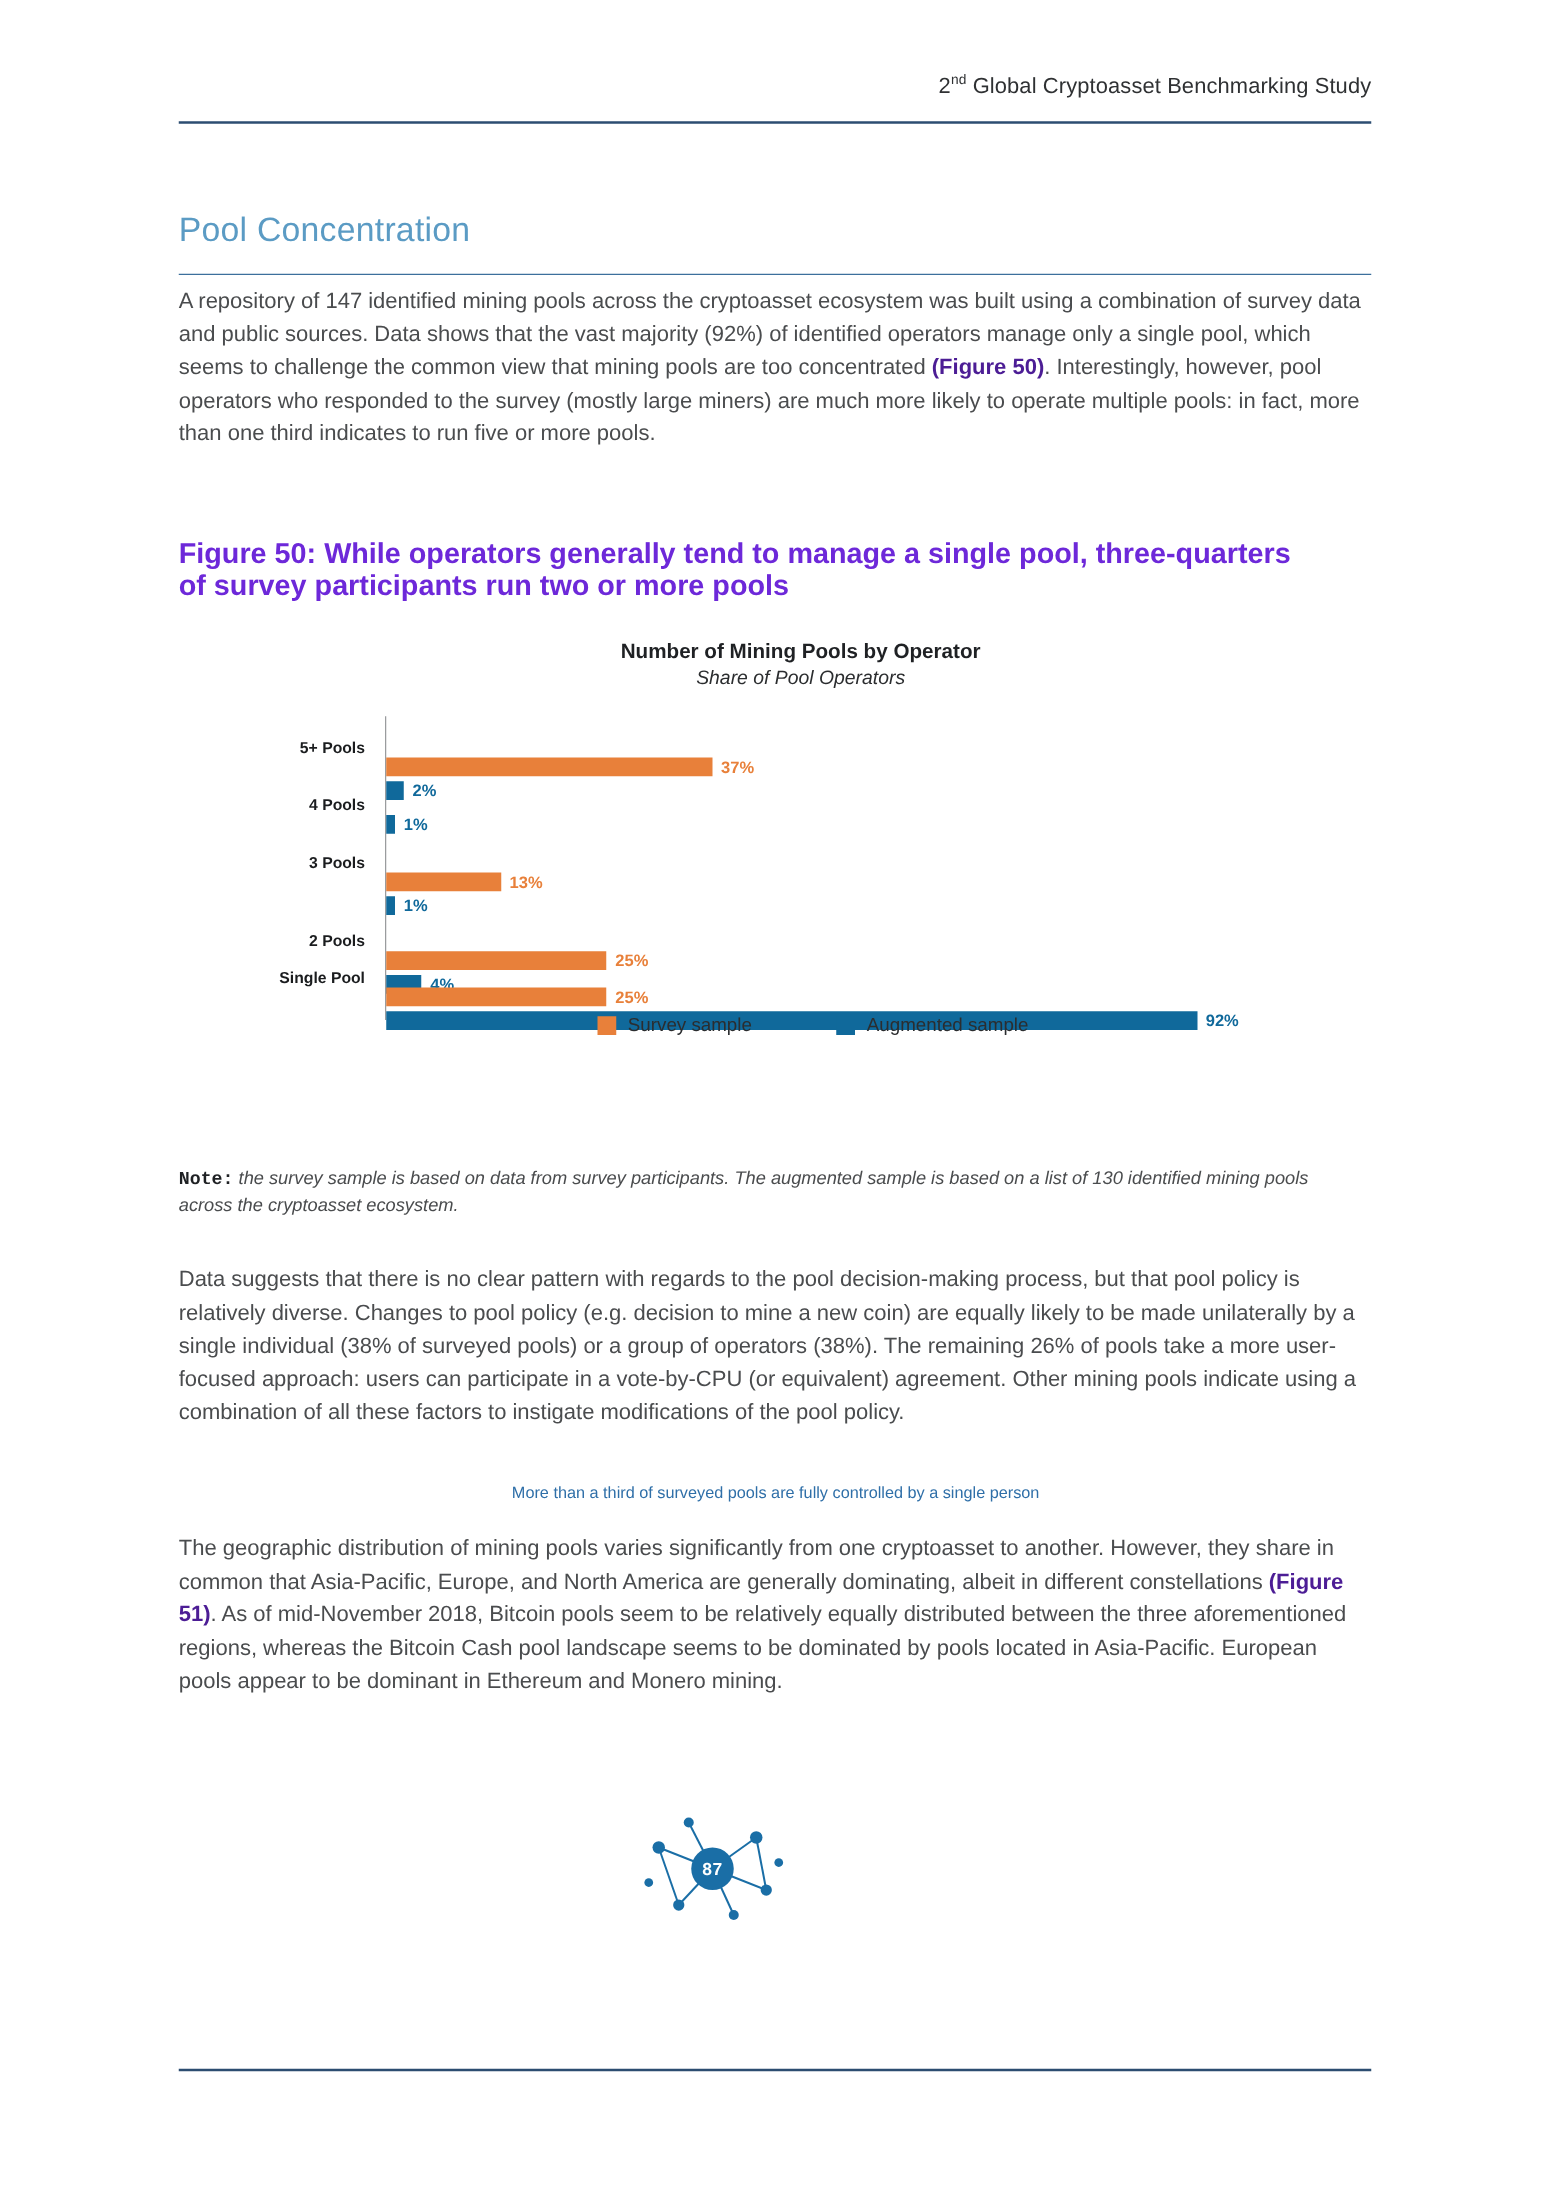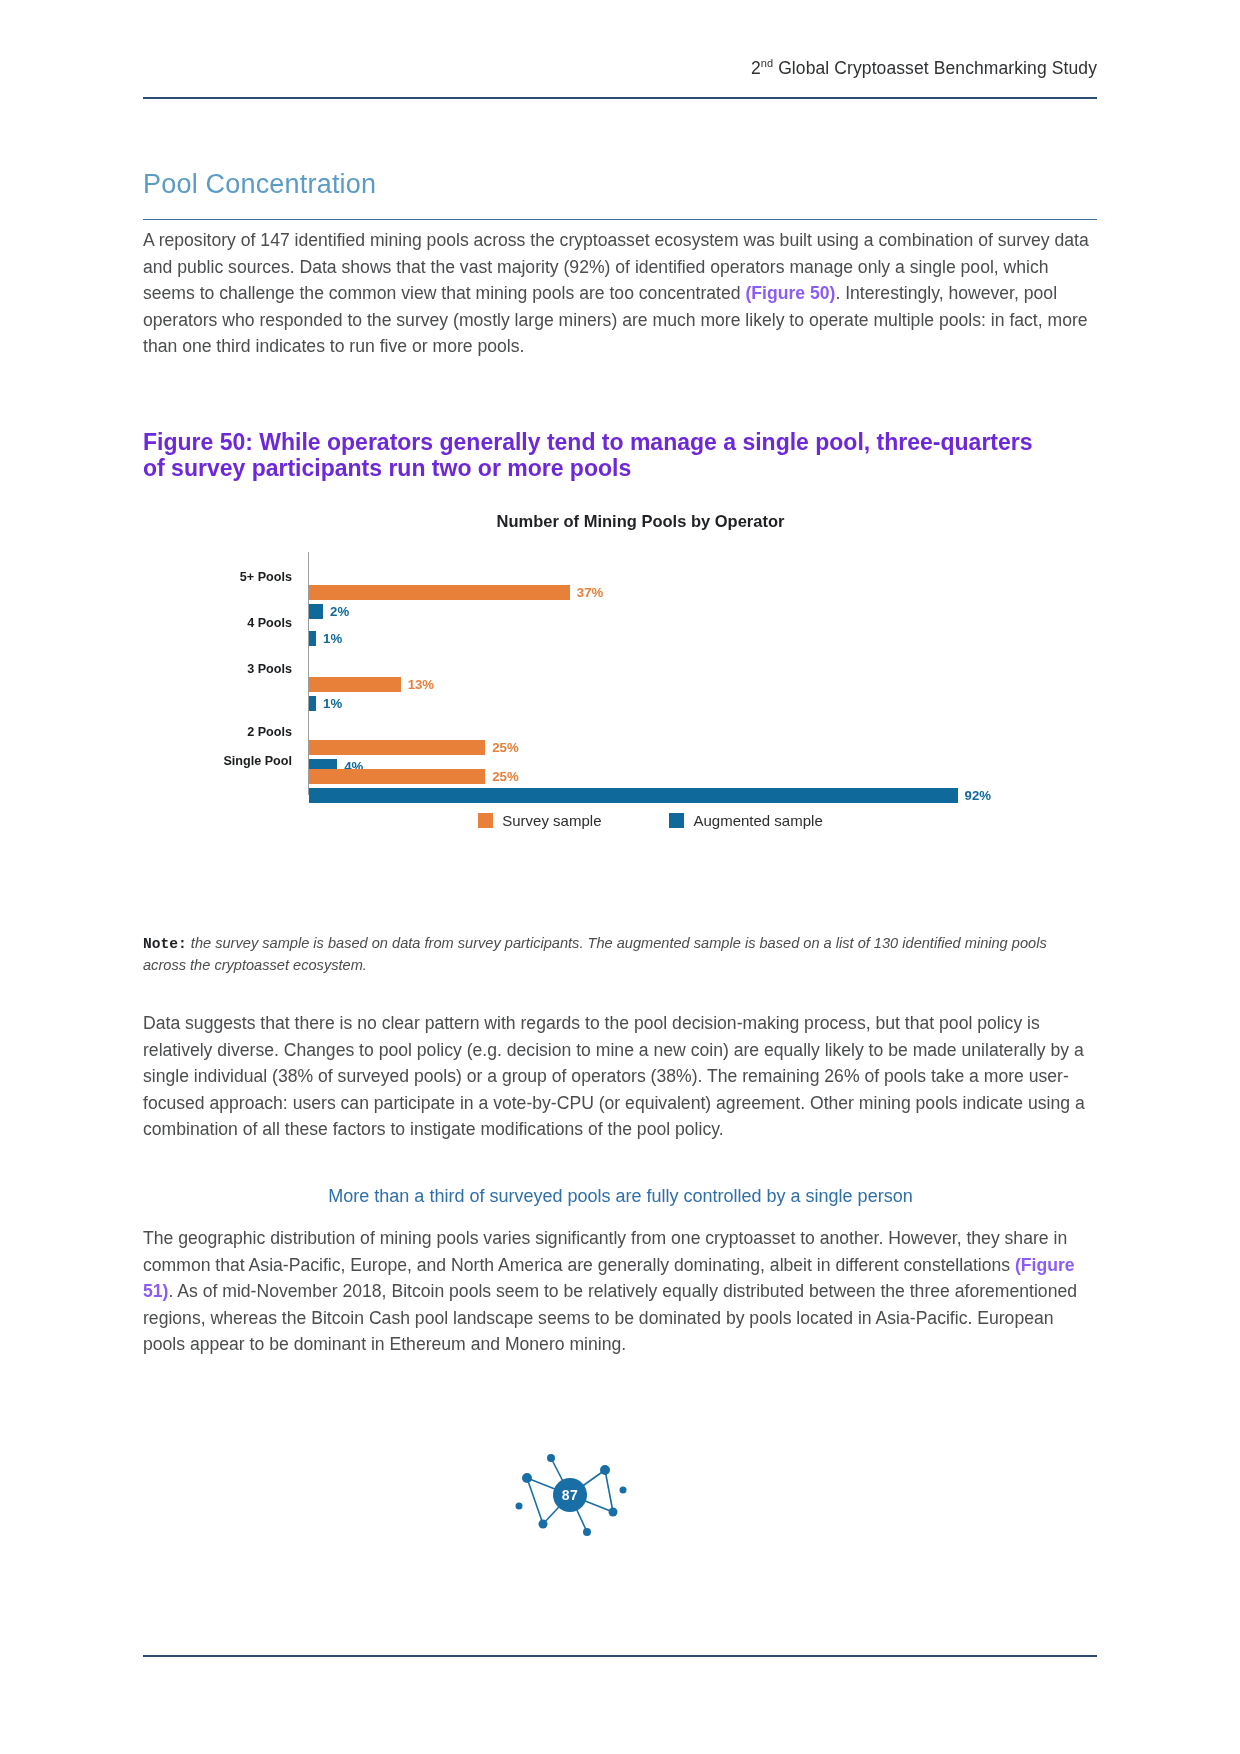--- a/index.html
+++ b/index.html
@@ -66,21 +66,21 @@
   .para {
     position: absolute;
     left: 143px;
     width: 955px;
     font-size: 17.6px;
     line-height: 26.6px;
     color: #4a4c4e;
     text-align: left;
   }
   .para .figref {
-    color: #8b5cf6;
+    color: #4c1d95;
     font-weight: bold;
   }
   #para-intro { top: 227px; }
   #para-policy { top: 1010px; }
   #para-geo { top: 1225px; }
 
   
   .figure-caption {
     position: absolute;
     left: 143px;
@@ -216,21 +216,21 @@
     font-family: Liberation Mono, monospace;
   }
 
   
   .pullquote {
     position: absolute;
     left: 143px;
     top: 1186px;
     width: 955px;
     text-align: center;
-    font-size: 18px;
+    font-size: 13px;
     color: #2f6fa8;
   }
 
   
   .footer-rule {
     position: absolute;
     left: 143px;
     top: 1655px;
     width: 954px;
     height: 1.6px;
@@ -270,20 +270,21 @@
 <div class="section-rule"></div>
 
 <div class="para" id="para-intro">
   <span>A repository of 147 identified mining pools across the cryptoasset ecosystem was built using a combination of survey data and public sources. Data shows that the vast majority (92%) of identified operators manage only a single pool, which seems to challenge the common view that mining pools are too concentrated </span><span class="figref">(Figure 50)</span><span>. Interestingly, however, pool operators who responded to the survey (mostly large miners) are much more likely to operate multiple pools: in fact, more than one third indicates to run five or more pools.</span>
 </div>
 
 <div class="figure-caption">Figure 50: While operators generally tend to manage a single pool, three-quarters of survey participants run two or more pools</div>
 
 <div class="chart">
   <div class="chart-title">Number of Mining Pools by Operator</div>
+  <div class="chart-subtitle">Share of Pool Operators</div>
 
   <div class="plot">
     <div class="axis-line"></div>
     <div id="bar-groups">
         <div class="group" style="top: 5px;">
           <div class="group-label">5+ Pools</div>
           <div class="bar-row" style="top: 4px;">
             <div class="bar survey" style="width: 260.85px;"></div>
             <div class="bar-value survey">37%</div>
           </div>

